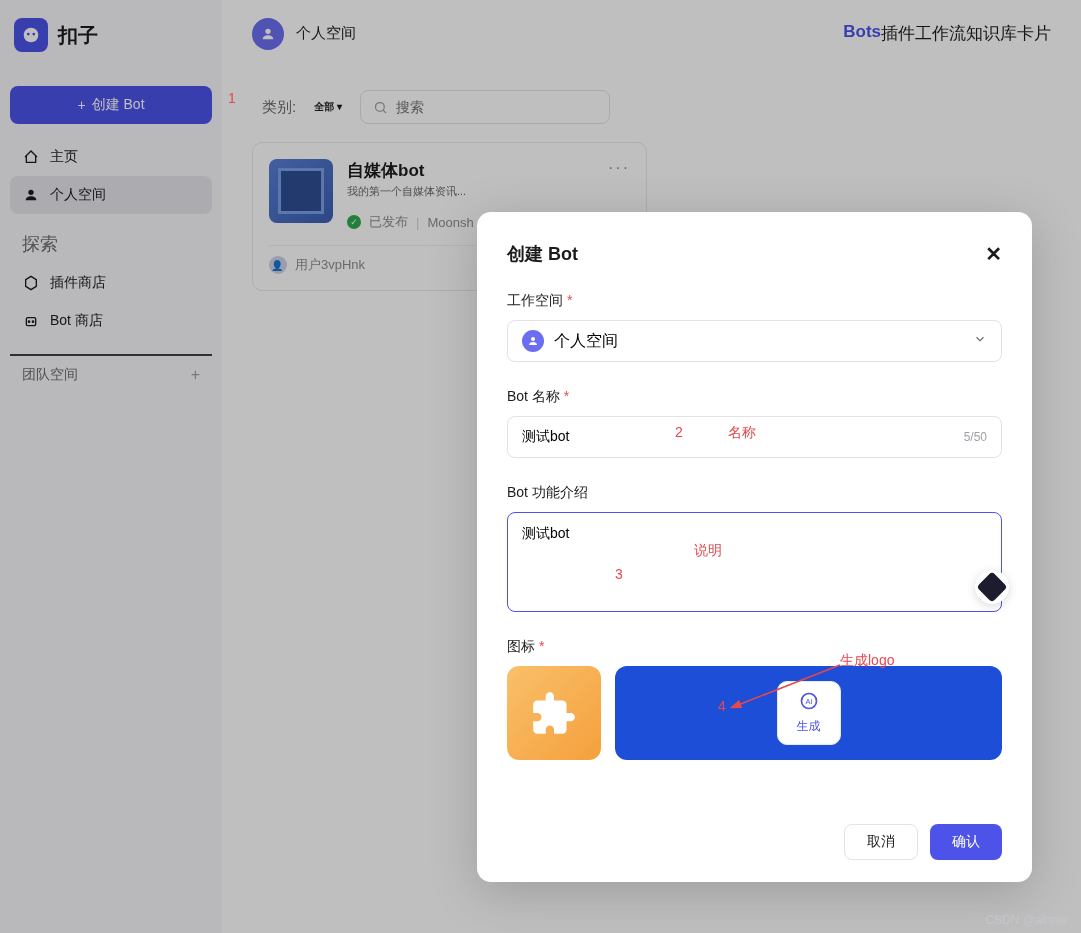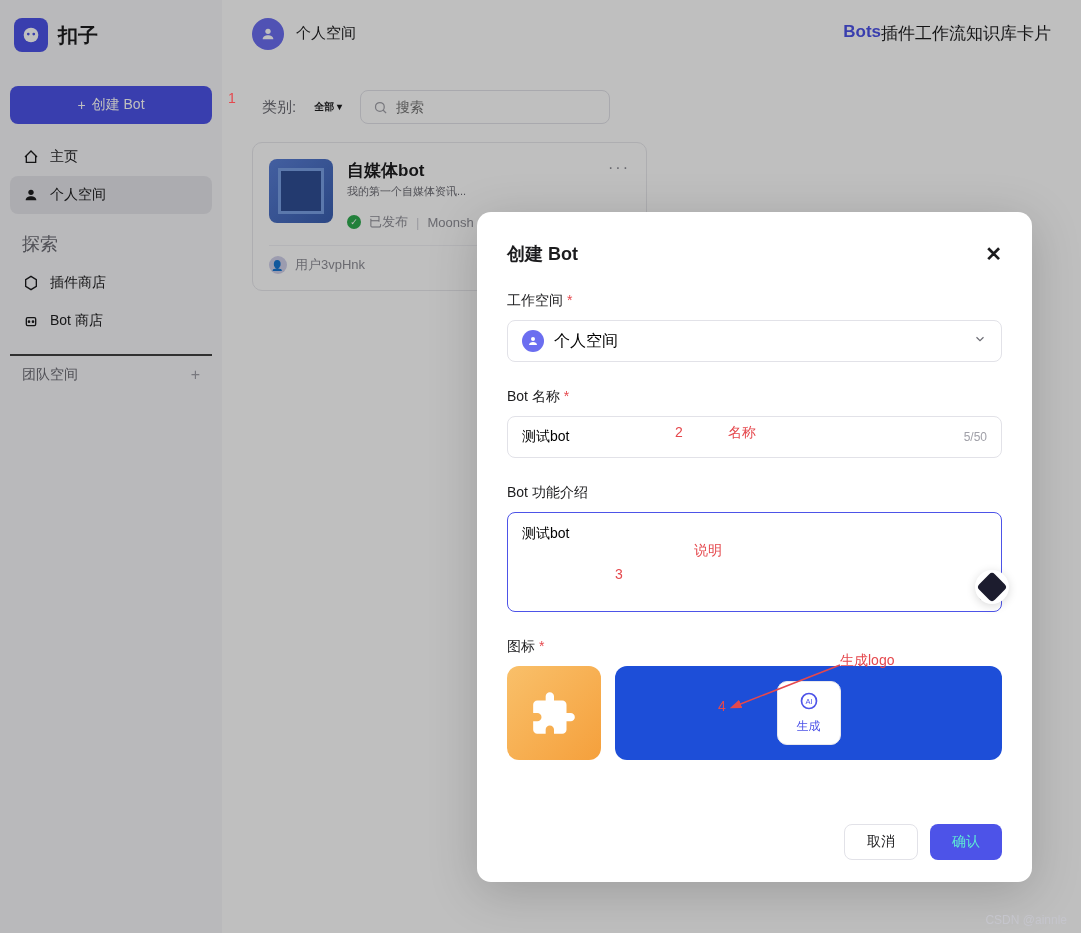--- a/index.html
+++ b/index.html
@@ -79,21 +79,21 @@
     .icon-row { display: flex; gap: 14px; align-items: stretch; }
     .icon-preview { width: 94px; height: 94px; border-radius: 12px; background: linear-gradient(135deg, #f9c06a, #f5a03c); display: flex; align-items: center; justify-content: center; }
     .icon-gen-area { flex: 1; background: #1d4ed8; border-radius: 12px; display: flex; align-items: center; padding: 0 16px; justify-content: center; }
     .gen-btn { width: 64px; height: 64px; background: #fff; border: 1px solid #e8e8ed; border-radius: 10px; display: flex; flex-direction: column; align-items: center; justify-content: center; gap: 3px; cursor: pointer; }
     .gen-icon { color: #4d53e8; }
     .gen-label { font-size: 12px; color: #4d53e8; }
     
     .modal-footer { position: absolute; bottom: 22px; right: 30px; display: flex; gap: 12px; }
     .btn { height: 36px; padding: 0 22px; border-radius: 8px; font-size: 14px; cursor: pointer; border: none; }
     .btn-cancel { background: #fff; border: 1px solid #e2e2e8; color: #1c1c1e; }
-    .btn-confirm { background: #4d53e8; color: #5eead4; }
+    .btn-confirm { background: #4d53e8; color: #ffffff; }
     
     .annotation { position: absolute; color: #e5484d; font-size: 14px; z-index: 200; font-weight: 500; pointer-events: none; }
     .arrow-svg { position: absolute; z-index: 200; pointer-events: none; }
     
     .float-badge { position: absolute; width: 34px; height: 34px; background: #fff; border-radius: 50%; box-shadow: 0 2px 10px rgba(0,0,0,0.15); display: flex; align-items: center; justify-content: center; z-index: 110; }
     .float-badge-inner { width: 22px; height: 22px; background: #1c1c2e; transform: rotate(45deg); border-radius: 4px; }
     
     .watermark { position: absolute; bottom: 6px; right: 14px; font-size: 12px; color: #c5c5cc; z-index: 300; }
   </style>
 </head>

